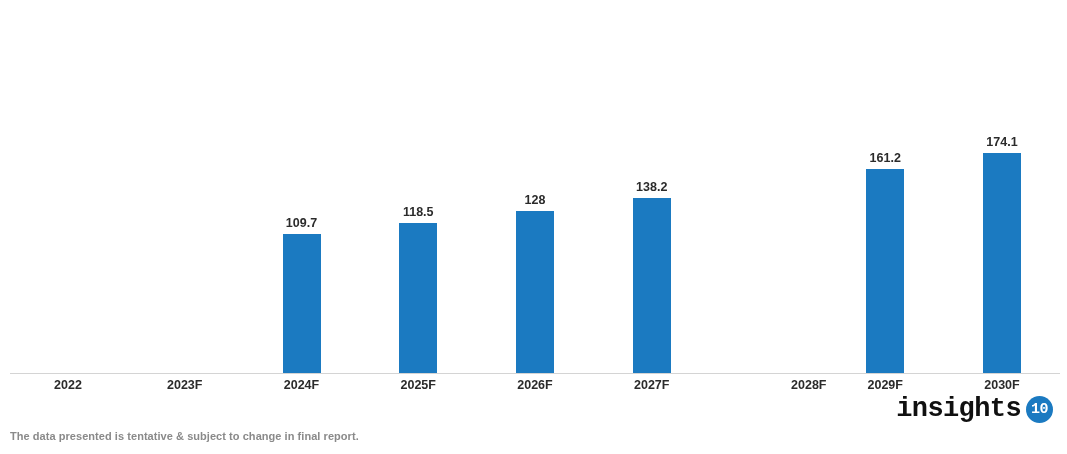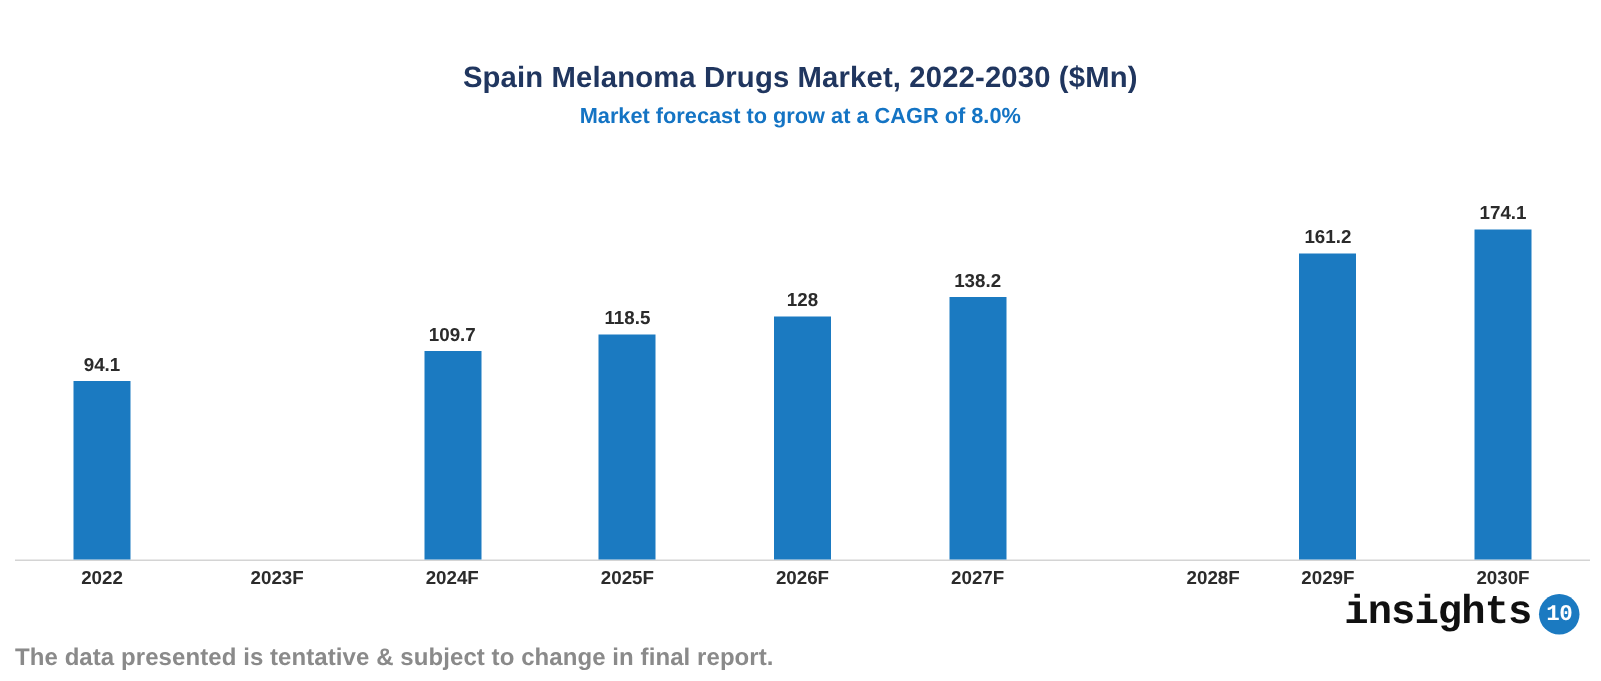--- a/index.html
+++ b/index.html
@@ -102,21 +102,21 @@
     font-size: 12.5px;
     font-weight: bold;
     color: #2b2b2b;
   }
 
   
   .footer-note {
     position: absolute;
     left: 10px;
     top: 430px;
-    font-size: 16px;
+    font-size: 11px;
     font-weight: bold;
     color: #8a8a8a;
     letter-spacing: 0.05px;
   }
   .logo {
     position: absolute;
     right: 14px;
     top: 392px;
     display: flex;
     align-items: center;
@@ -143,32 +143,24 @@
     align-items: center;
     justify-content: center;
     letter-spacing: -0.4px;
   }
 </style>
 </head>
 <body>
 
 <div class="chart-page">
 
-  <div class="title-block">
-    <div class="chart-title">Spain Melanoma Drugs Market, 2022-2030 ($Mn)</div>
-    <div class="chart-subtitle">Market forecast to grow at a CAGR of 8.0%</div>
-  </div>
 
   <div class="plot">
     <div class="axis-line"></div>
     <div class="bars" id="bars-layer">
-        <div class="bar-slot" style="left: 0px;">
-          <div class="bar-rect" style="height: 119.036px; background: rgb(27, 122, 193);"></div>
-          <div class="bar-value" style="bottom: 123.036px;">94.1</div>
-        </div>
         <div class="bar-slot" style="left: 233.5px;">
           <div class="bar-rect" style="height: 138.77px; background: rgb(27, 122, 193);"></div>
           <div class="bar-value" style="bottom: 142.77px;">109.7</div>
         </div>
         <div class="bar-slot" style="left: 350.25px;">
           <div class="bar-rect" style="height: 149.903px; background: rgb(27, 122, 193);"></div>
           <div class="bar-value" style="bottom: 153.903px;">118.5</div>
         </div>
         <div class="bar-slot" style="left: 467px;">
           <div class="bar-rect" style="height: 161.92px; background: rgb(27, 122, 193);"></div>

